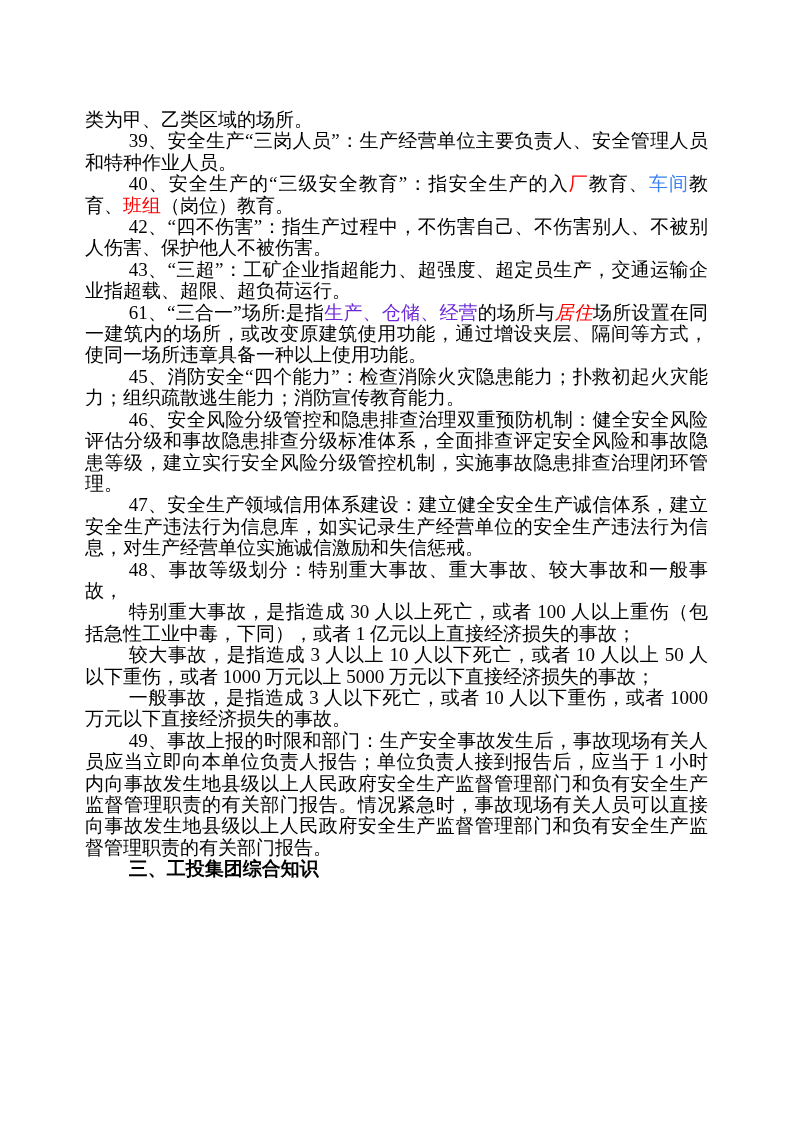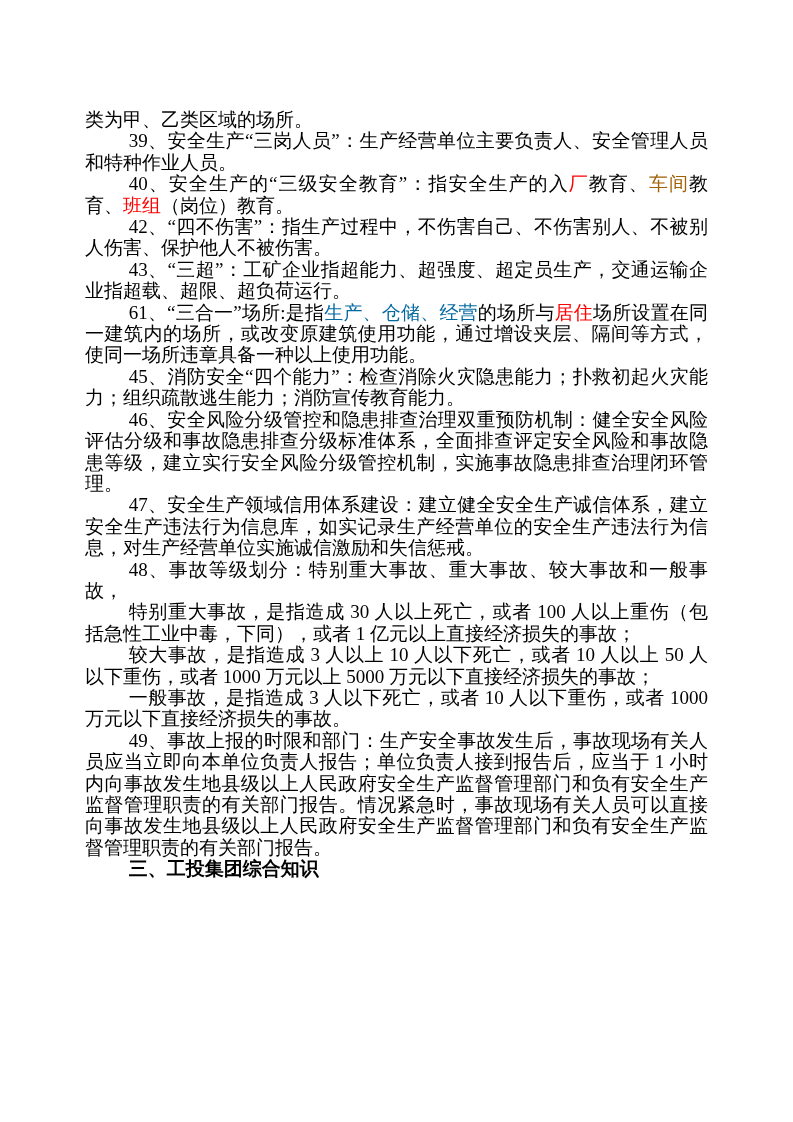--- a/index.html
+++ b/index.html
@@ -40,24 +40,24 @@
     font-weight: bold;
   }
 </style>
 </head>
 <body>
 
 <div class="page">
   <div class="doc-body">
       <p class=""><span>类为甲、乙类区域的场所。</span></p>
       <p class="indent"><span>39、安全生产“三岗人员”：生产经营单位主要负责人、安全管理人员和特种作业人员。</span></p>
-      <p class="indent"><span>40、安全生产的“三级安全教育”：指安全生产的入</span><span style="color: rgb(255, 0, 0);">厂</span><span>教育、</span><span style="color: #a16207;">车间</span><span>教育、</span><span style="color: rgb(255, 0, 0);">班组</span><span>（岗位）教育。</span></p>
+      <p class="indent"><span>40、安全生产的“三级安全教育”：指安全生产的入</span><span style="color: rgb(255, 0, 0);">厂</span><span>教育、</span><span style="color: #3b82f6;">车间</span><span>教育、</span><span style="color: rgb(255, 0, 0);">班组</span><span>（岗位）教育。</span></p>
       <p class="indent"><span>42、“四不伤害”：指生产过程中，不伤害自己、不伤害别人、不被别人伤害、保护他人不被伤害。</span></p>
       <p class="indent"><span>43、“三超”：工矿企业指超能力、超强度、超定员生产，交通运输企业指超载、超限、超负荷运行。</span></p>
-      <p class="indent"><span>61、“三合一”场所:是指</span><span style="color: #0369a1;">生产、仓储、经营</span><span>的场所与</span><span style="color: rgb(255, 0, 0);">居住</span><span>场所设置在同一建筑内的场所，或改变原建筑使用功能，通过增设夹层、隔间等方式，使同一场所违章具备一种以上使用功能。</span></p>
+      <p class="indent"><span>61、“三合一”场所:是指</span><span style="color: #6d28d9;">生产、仓储、经营</span><span>的场所与</span><span style="color: rgb(255, 0, 0); font-style: italic;">居住</span><span>场所设置在同一建筑内的场所，或改变原建筑使用功能，通过增设夹层、隔间等方式，使同一场所违章具备一种以上使用功能。</span></p>
       <p class="indent"><span>45、消防安全“四个能力”：检查消除火灾隐患能力；扑救初起火灾能力；组织疏散逃生能力；消防宣传教育能力。</span></p>
       <p class="indent"><span>46、安全风险分级管控和隐患排查治理双重预防机制：健全安全风险评估分级和事故隐患排查分级标准体系，全面排查评定安全风险和事故隐患等级，建立实行安全风险分级管控机制，实施事故隐患排查治理闭环管理。</span></p>
       <p class="indent"><span>47、安全生产领域信用体系建设：建立健全安全生产诚信体系，建立安全生产违法行为信息库，如实记录生产经营单位的安全生产违法行为信息，对生产经营单位实施诚信激励和失信惩戒。</span></p>
       <p class="indent"><span>48、事故等级划分：特别重大事故、重大事故、较大事故和一般事故，</span></p>
       <p class="indent"><span>特别重大事故，是指造成 30 人以上死亡，或者 100 人以上重伤（包括急性工业中毒，下同），或者 1 亿元以上直接经济损失的事故；</span></p>
       <p class="indent"><span>较大事故，是指造成 3 人以上 10 人以下死亡，或者 10 人以上 50 人以下重伤，或者 1000 万元以上 5000 万元以下直接经济损失的事故；</span></p>
       <p class="indent"><span>一般事故，是指造成 3 人以下死亡，或者 10 人以下重伤，或者 1000 万元以下直接经济损失的事故。</span></p>
       <p class="indent"><span>49、事故上报的时限和部门：生产安全事故发生后，事故现场有关人员应当立即向本单位负责人报告；单位负责人接到报告后，应当于 1 小时内向事故发生地县级以上人民政府安全生产监督管理部门和负有安全生产监督管理职责的有关部门报告。情况紧急时，事故现场有关人员可以直接向事故发生地县级以上人民政府安全生产监督管理部门和负有安全生产监督管理职责的有关部门报告。</span></p>
       <p class="indent bold"><span>三、工投集团综合知识</span></p>
     </div>

